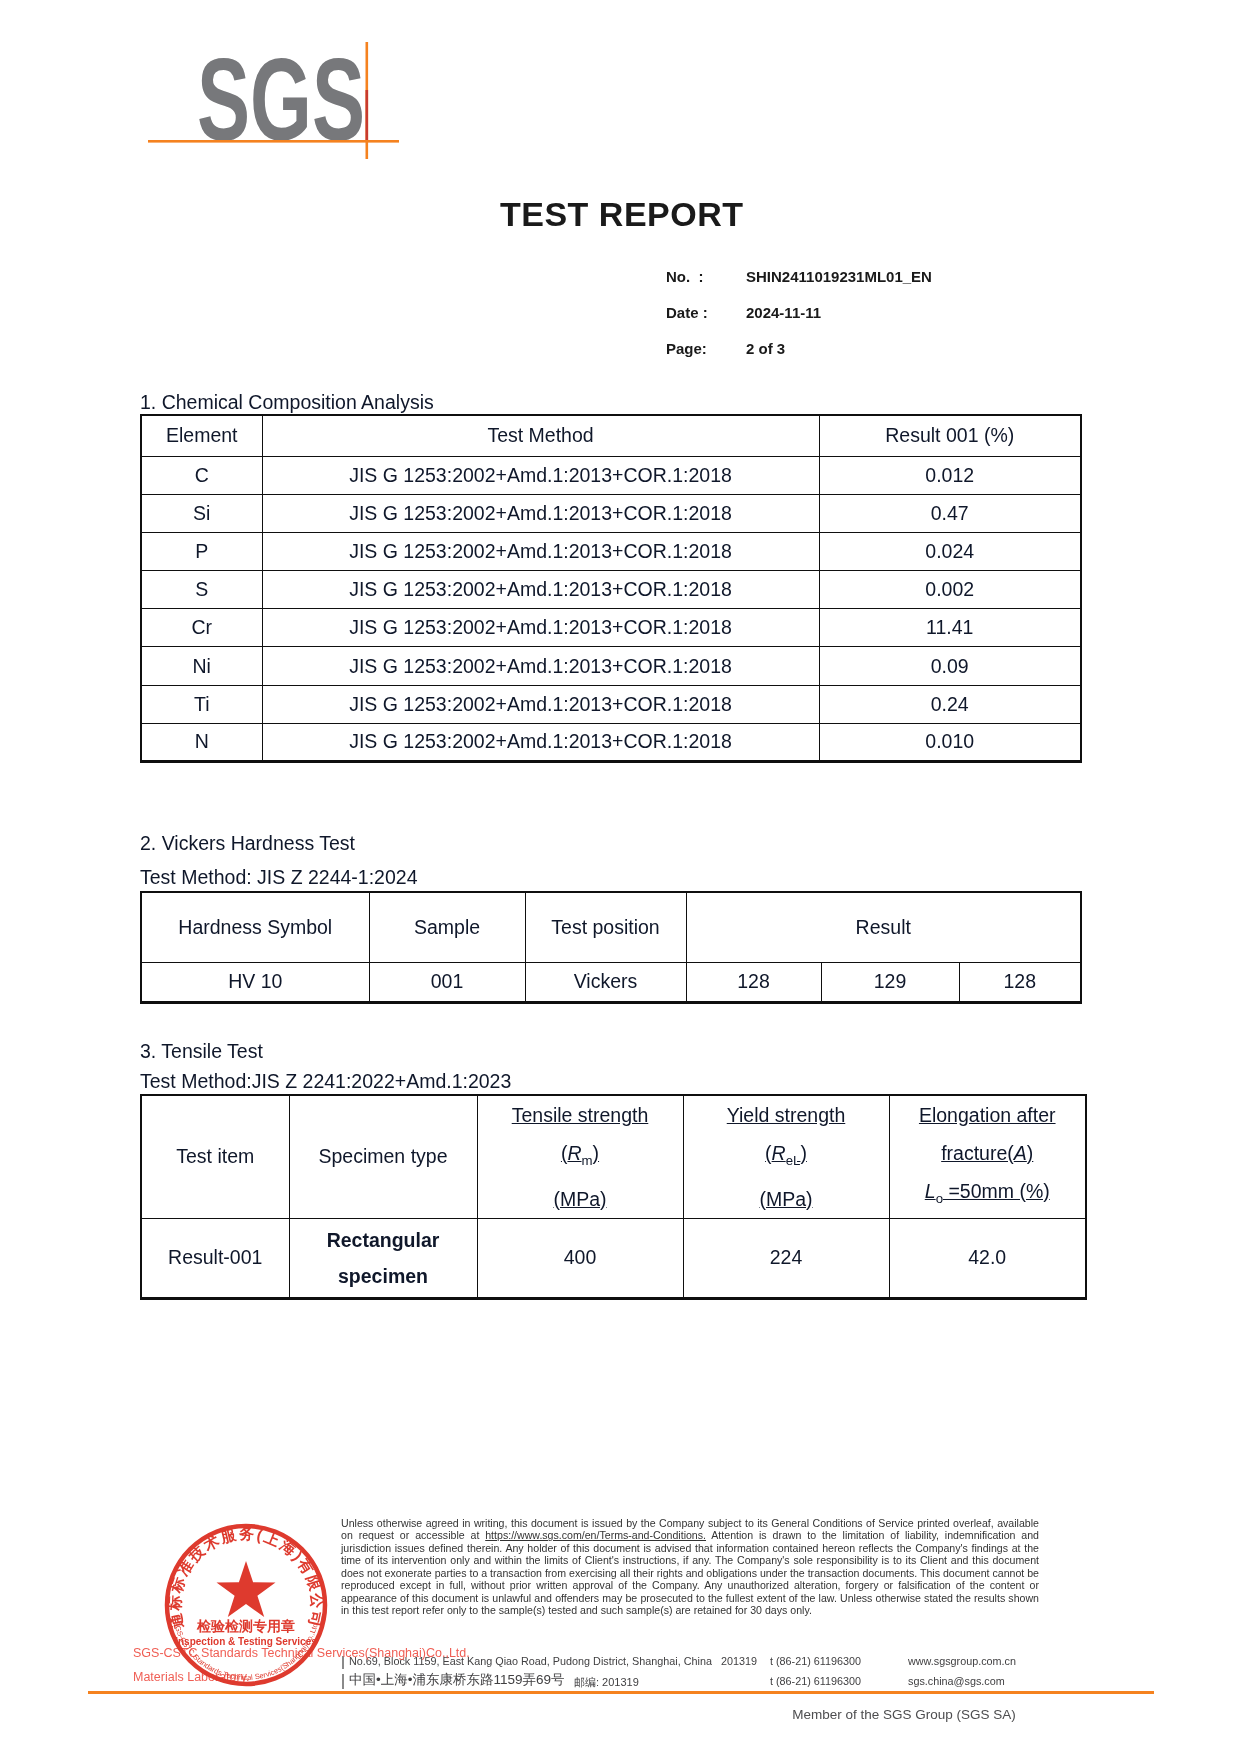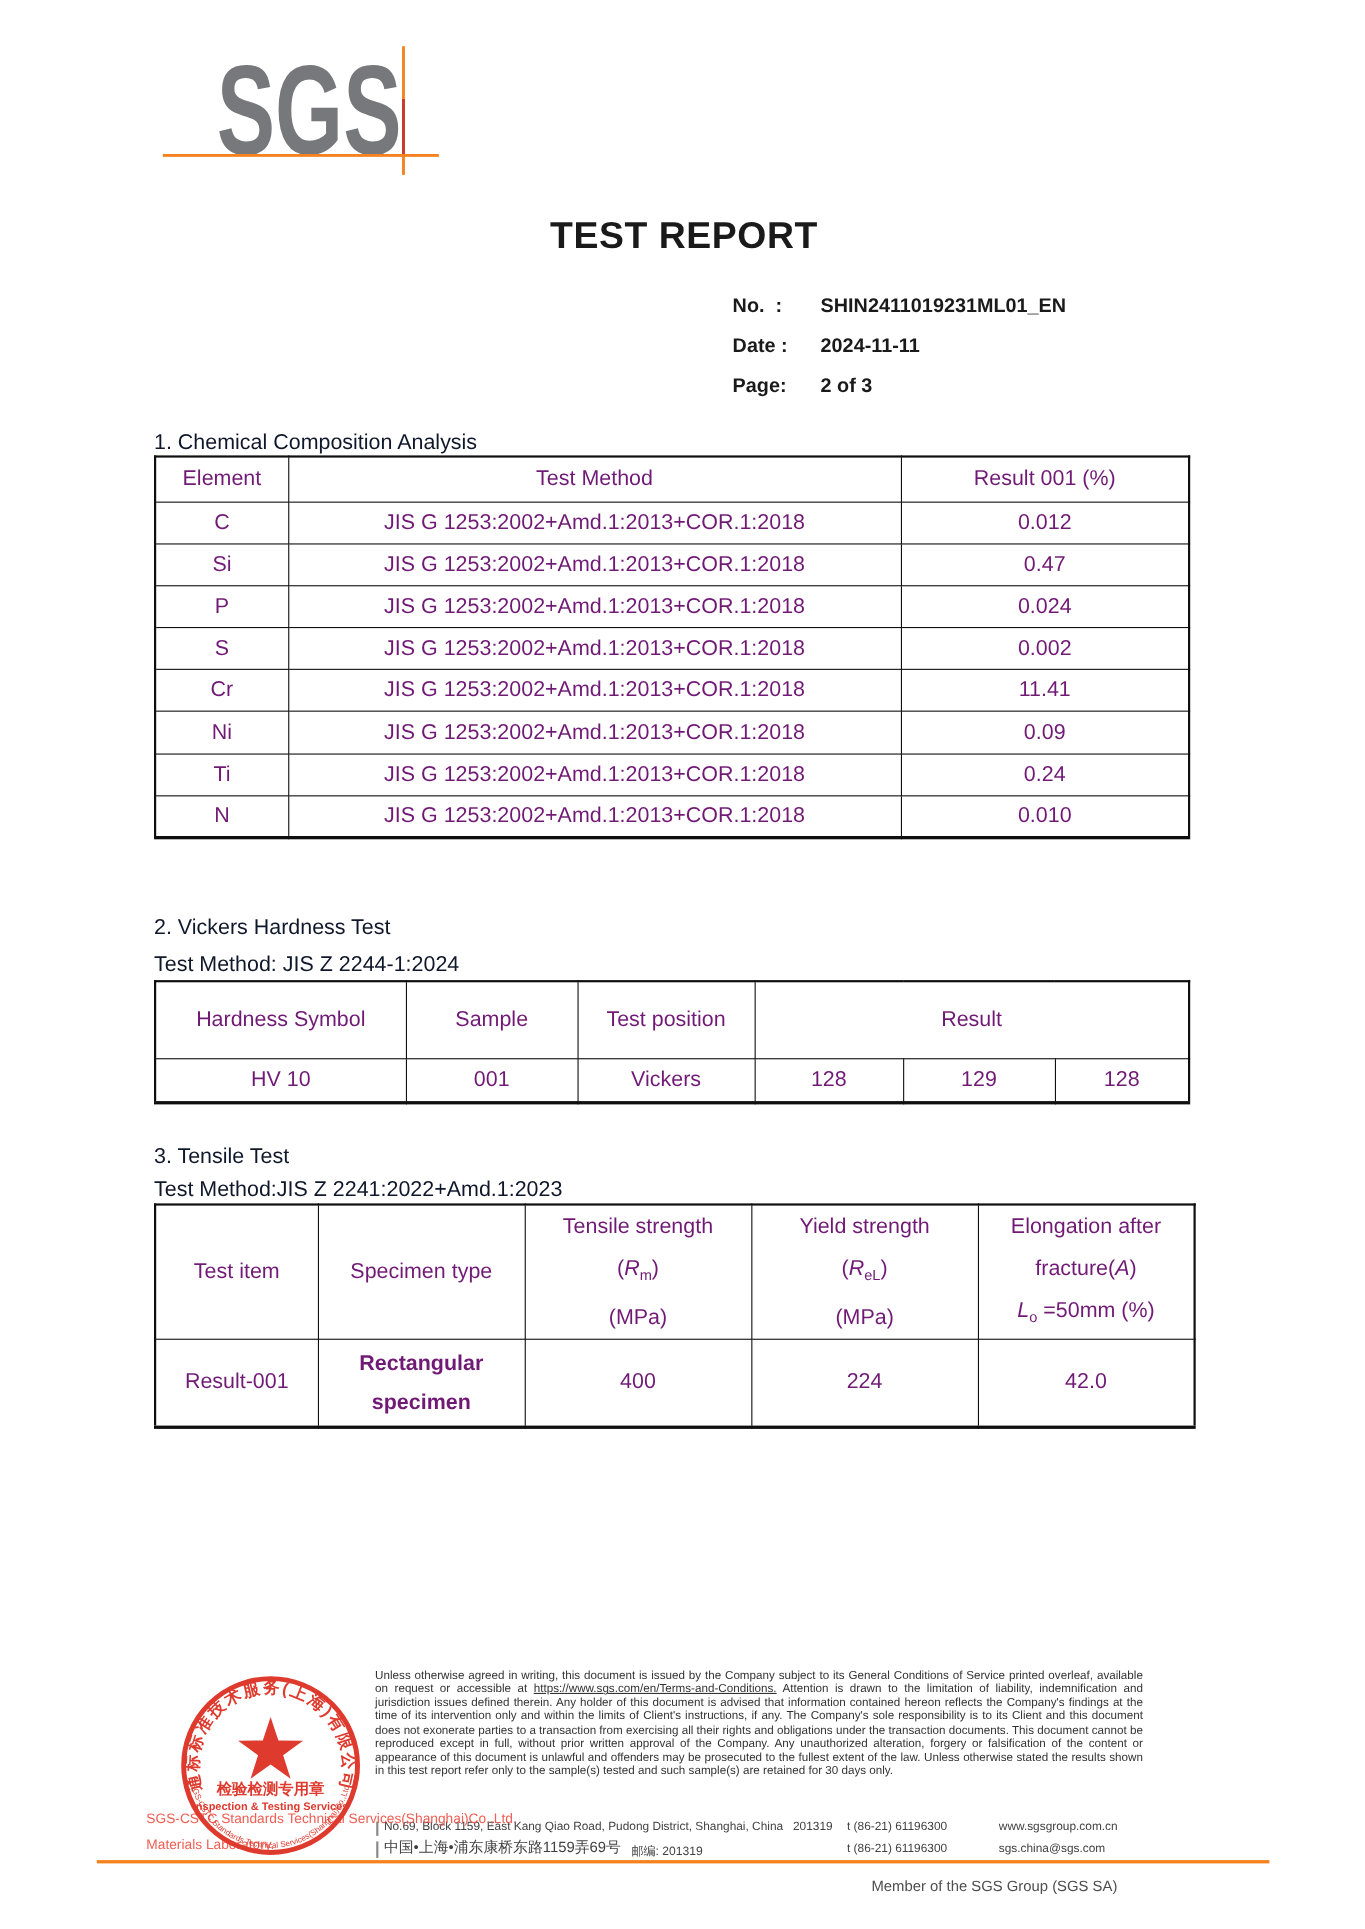--- a/index.html
+++ b/index.html
@@ -1,31 +1,31 @@
 <!DOCTYPE html>
 <html><head>
 <meta charset="utf-8">
 <style>
   html,body{margin:0;padding:0;background:#e8e8e8;}
   .page{position:relative;width:1241px;height:1754px;background:#ffffff;overflow:hidden;
         font-family:"Liberation Sans",sans-serif;color:#1d1d1f;}
   .abs{position:absolute;}
   .title{font-size:34px;font-weight:bold;letter-spacing:.5px;color:#1a1a1a;}
-  .meta-row{display:flex;font-size:18px;font-weight:bold;color:#1a1a1a;}
+  .meta-row{display:flex;font-size:15px;font-weight:bold;color:#1a1a1a;}
   .meta-label{width:80px;white-space:pre;}
   .sec-h{font-size:19.5px;color:#0f172a;}
   table.rpt{border-collapse:collapse;table-layout:fixed;position:absolute;border:2px solid #0f0f0f;}
   table.rpt td,table.rpt th{border:1.5px solid #0f0f0f;font-size:19.5px;font-weight:normal;
-        text-align:center;vertical-align:middle;color:#701a75;padding:0;overflow:hidden;}
+        text-align:center;vertical-align:middle;color:#0f172a;padding:0;overflow:hidden;}
   table.rpt{border-bottom-width:3px;}
   td.left{text-align:left;padding-left:13px;}
   .chem thead tr{height:41px;} .chem tbody tr{height:38.2px;}
   .hard thead tr{height:70px;} .hard tbody tr{height:40px;}
   .tens thead tr{height:120px;} .tens tbody tr{height:80px;}
-  .t-line{line-height:38px;}
+  .t-line{line-height:38px;text-decoration:underline;}
   .s-line{line-height:36px;font-weight:bold;}
   i{font-style:italic;}
   sub{font-size:68%;}
   .pre{white-space:pre;}
   .legal{font-size:10.6px;line-height:12.45px;text-align:justify;color:#333;width:698px;}
   .u{text-decoration:underline;}
   .attn{color:#ee7623;font-weight:bold;font-size:10.6px;line-height:12.6px;text-align:justify;margin-top:3px;}
   .addr{font-size:10.8px;color:#414042;white-space:pre;}
   .addr-cn{font-size:13.5px;color:#414042;white-space:pre;}
   .vbar{width:1.6px;background:#8a8a8a;}

